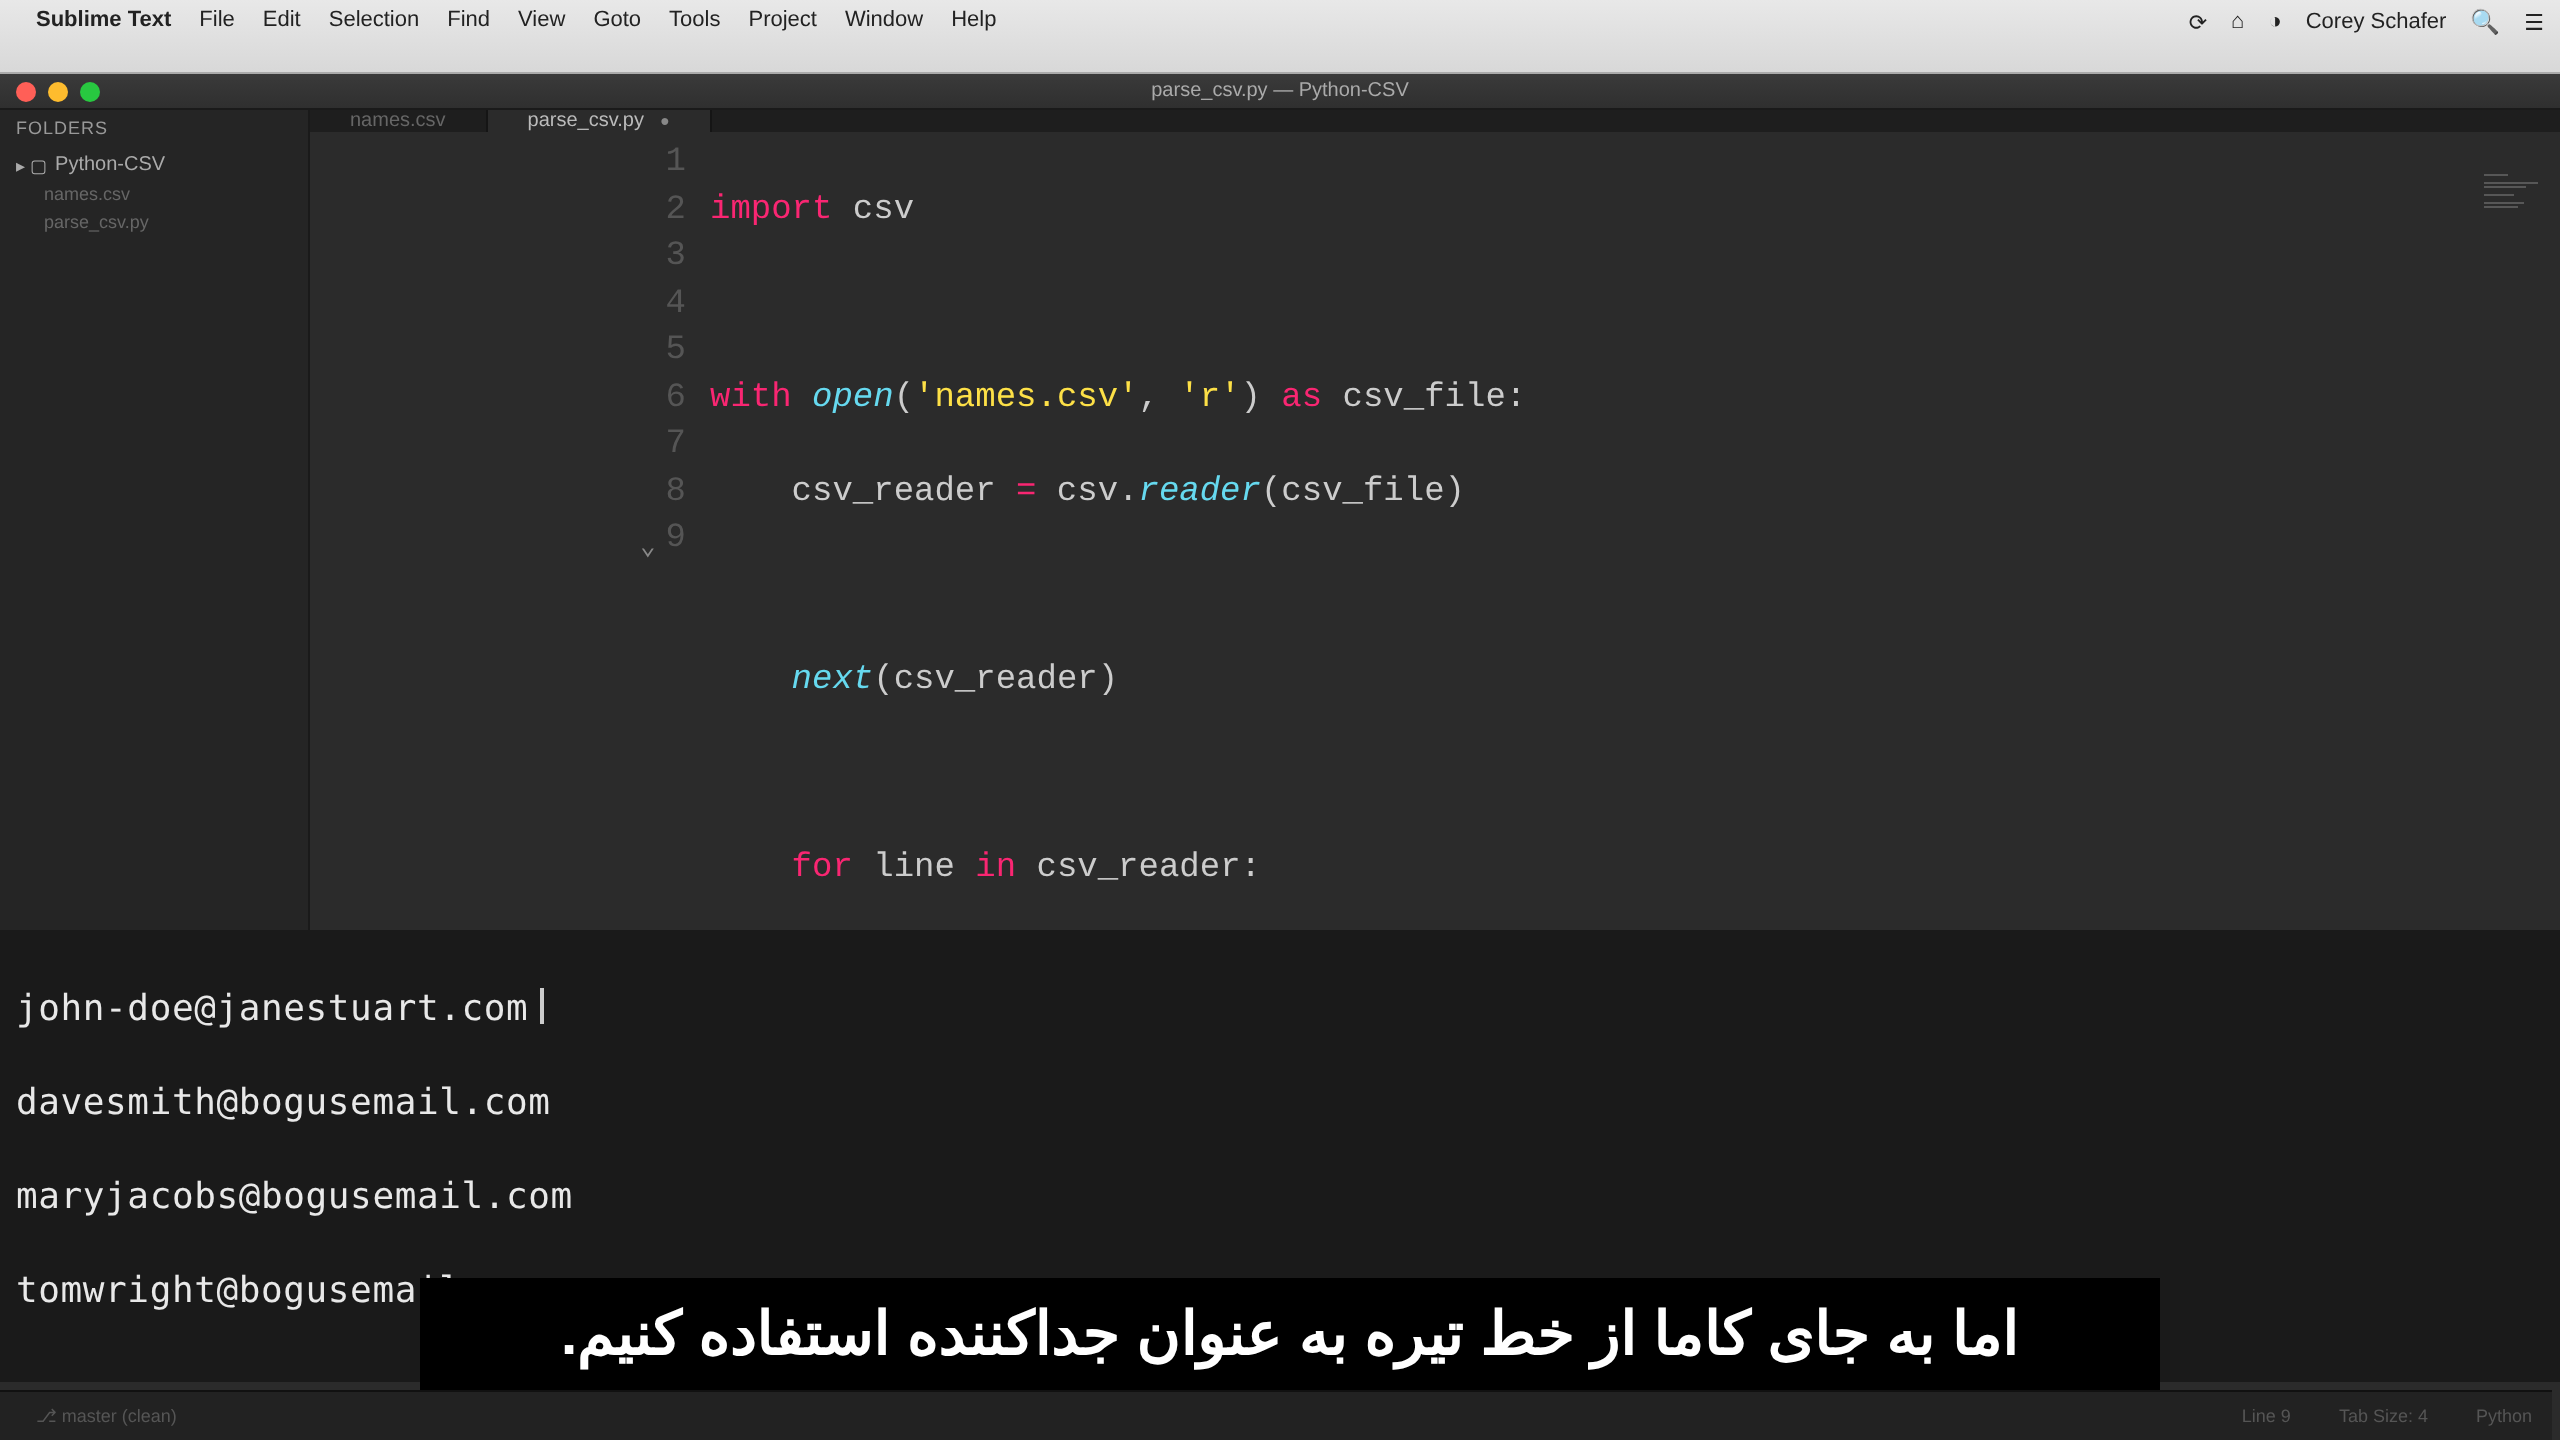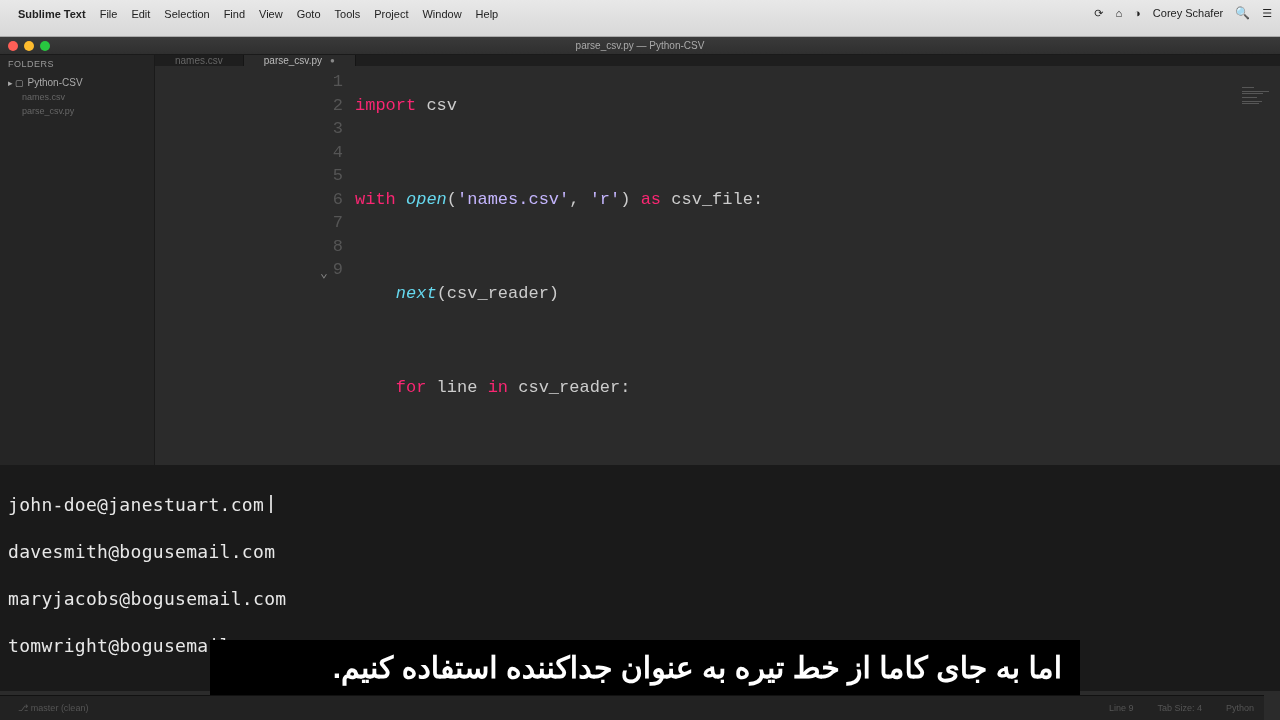--- a/index.html
+++ b/index.html
@@ -8,24 +8,24 @@
   height: 720px;
   font-family: -apple-system, BlinkMacSystemFont, "Helvetica Neue", sans-serif;
   background: #2b2b2b;
   overflow: hidden;
   position: relative;
 }
 .menubar {
   height: 37px;
   background: linear-gradient(#e8e8e8, #d8d8d8);
   display: flex;
-  align-items: flex-end;
+  align-items: flex-start;
   font-size: 11px;
   color: #222;
-  padding: 16px 8px;
+  padding: 4px 8px;
   border-bottom: 1px solid #aaa;
 }
 .apple-icon { font-size: 13px; margin-right: 10px; }
 .menubar .app-name { font-weight: bold; margin-right: 14px; }
 .menubar .menu-item { margin-right: 14px; cursor: default; }
 .menubar-right { margin-left: auto; display: flex; align-items: center; gap: 12px; }
 .menubar-right .status-icon { font-size: 11px; }
 .menubar-right .user { font-weight: 500; }
 .menubar-right .search-icon { font-size: 12px; }
 
@@ -120,21 +120,21 @@
   font-size: 13px;
 }
 .code {
   flex: 1;
   color: #ccc;
   white-space: pre;
 }
 .code-line { height: 23.5px; }
 .kw { color: #f92672; }
 .fn { color: #66d9ef; font-style: italic; }
-.str { color: #c4b5fd; }
+.str { color: #fde047; }
 .num { color: #ae81ff; }
 
 .minimap {
   position: absolute;
   right: 8px;
   top: 32px;
   width: 30px;
   height: 20px;
   display: flex;
   flex-direction: column;
@@ -169,30 +169,31 @@
 
 .subtitle-bar {
   position: absolute;
   left: 210px;
   right: 200px;
   bottom: 25px;
   background: #000;
   color: #fff;
   font-size: 30px;
   font-weight: bold;
+  text-align: center;
   padding: 10px 18px;
   direction: rtl;
   font-family: Tahoma, Arial, sans-serif;
 }
 
 .statusbar {
   position: absolute;
   bottom: 0;
   left: 0;
-  right: 16px;
+  right: 4px;
   height: 16px;
   background: #222;
   border-top: 1px solid #111;
   display: flex;
   align-items: center;
   font-size: 9px;
   color: #555;
   padding: 12px 10px;
 }
 .statusbar .sl { margin-left: 8px; }
@@ -263,20 +264,21 @@
         <div class="ln">6</div>
         <div class="ln">7</div>
         <div class="ln">8</div>
         <div class="ln">9</div>
         <div class="fold-marker">⌄</div>
       </div>
       <div class="code">
 <div class="code-line"><span class="kw">import</span><span> csv</span></div>
 <div class="code-line"></div>
 <div class="code-line"><span class="kw">with</span><span class="fn"> open</span><span>(</span><span class="str">'names.csv'</span><span>, </span><span class="str">'r'</span><span>) </span><span class="kw">as</span><span> csv_file</span><span>:</span></div>
+<div class="code-line"><span>    csv_reader </span><span class="kw">=</span><span> csv.</span><span class="fn">reader</span><span>(csv_file)</span></div>
 <div class="code-line"></div>
 <div class="code-line"><span class="fn">    next</span><span>(csv_reader)</span></div>
 <div class="code-line"></div>
 <div class="code-line"><span class="kw">    for</span><span> line </span><span class="kw">in</span><span> csv_reader</span><span>:</span></div>
 <div class="code-line"></div>
       </div>
     </div>
 
     <div class="minimap">
       <div class="mline" style="width:40%"></div>

